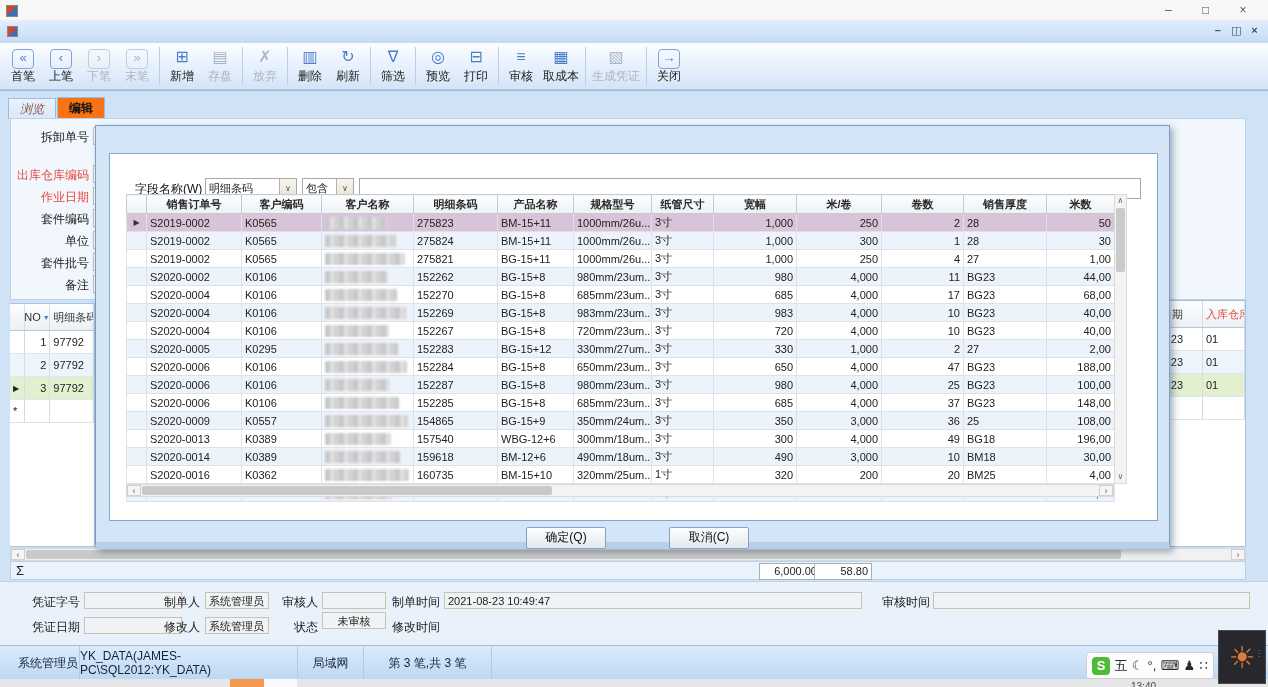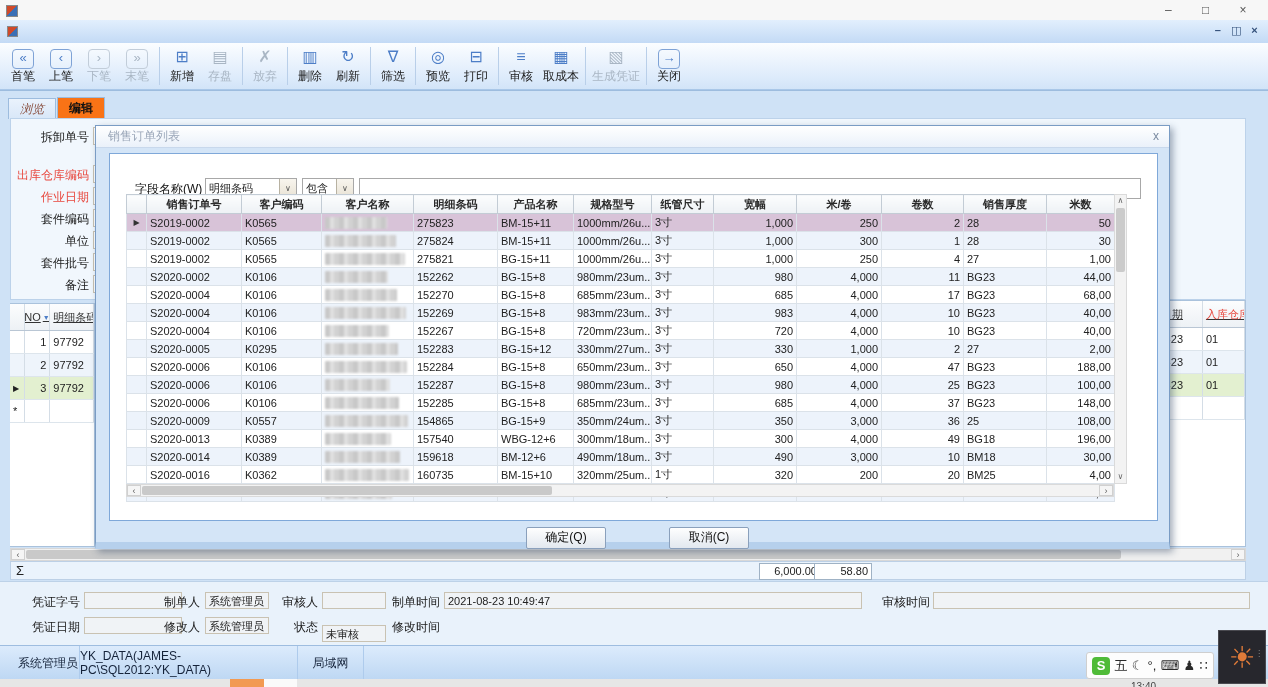--- a/index.html
+++ b/index.html
@@ -32,21 +32,21 @@
   .tab{display:inline-block;height:20px;line-height:20px;padding:0 11px;font-size:12px;border:1px solid #9dbcde;border-bottom:none;margin-right:1px;vertical-align:bottom;}
   .tab.active{background:#f97316;font-weight:bold;color:#111;height:21px;}
   .tab.inactive{background:linear-gradient(#eaf2fc,#d8e7f8);color:#8a5040;font-style:italic;}
   #tabs{left:8px;top:97px;height:21px;}
   .fld-label{position:absolute;width:78px;text-align:right;font-size:12px;color:#1a1a1a;}
   .fld-label.req{color:#e8483e;}
   .fld-input{position:absolute;left:82px;width:130px;height:16px;background:#fff;border:1px solid #c9c2b2;font-size:11px;padding:0 2px;line-height:16px;}
   
   #leftgrid{left:10px;top:303px;width:85px;height:244px;background:#fff;border:1px solid #aac2dc;border-left:none;overflow:hidden;box-sizing:border-box;}
   #rightgrid{left:1157px;top:300px;width:89px;height:247px;background:#fff;border:1px solid #aac2dc;overflow:hidden;box-sizing:border-box;}
-  .g-hdr{display:flex;height:26px;background:linear-gradient(#fcfdfe,#edf1f5);border-bottom:1px solid #b9c6d4;font-size:11px;color:#333;align-items:center;text-decoration:underline;}
+  .g-hdr{display:flex;height:26px;background:linear-gradient(#fcfdfe,#edf1f5);border-bottom:1px solid #b9c6d4;font-size:11px;color:#333;align-items:center;}
   .g-row{display:flex;height:22px;border-bottom:1px solid #dde5ec;font-size:11px;align-items:center;}
   .g-cell{padding:0 3px;box-sizing:border-box;border-right:1px solid #d4dde6;height:100%;display:flex;align-items:center;white-space:nowrap;overflow:hidden;}
   .g-row.green{background:#e3f0d0;}
   .g-row.altb{background:#eef4fb;}
   .pin{color:#4d7ec7;font-size:7px;margin-left:2px;}
   .redhead{color:#e8483e;}
   
   #bg-hscroll{left:10px;top:548px;width:1236px;height:13px;background:#f1f1f1;border:1px solid #d8d8d8;box-sizing:border-box;}
   .sb-btn{position:absolute;top:0;width:14px;height:11px;background:#f5f5f5;border:1px solid #d0d0d0;font-size:9px;line-height:11px;text-align:center;color:#606060;box-sizing:border-box;}
   .sb-thumb{position:absolute;top:1px;height:9px;background:#c9c9c9;border-radius:2px;}
@@ -214,28 +214,29 @@
   <span class="f-label" style="left:390px;top:12px;width:50px;">制单时间</span>
   <div class="f-box" style="left:444px;top:10px;width:418px;">2021-08-23 10:49:47</div>
   <span class="f-label" style="left:880px;top:12px;width:50px;">审核时间</span>
   <div class="f-box" style="left:933px;top:10px;width:317px;"></div>
 
   <span class="f-label" style="left:8px;top:37px;width:72px;">凭证日期</span>
   <div class="f-box" style="left:84px;top:35px;width:98px;"></div>
   <span class="f-label" style="left:160px;top:37px;width:40px;">修改人</span>
   <div class="f-box" style="left:205px;top:35px;width:64px;">系统管理员</div>
   <span class="f-label" style="left:276px;top:37px;width:42px;">状态</span>
-  <div class="f-box" style="left:322px;top:43px;width:64px;">未审核</div>
+  <div class="f-box" style="left:322px;top:30px;width:64px;text-align:center;">未审核</div>
   <span class="f-label" style="left:390px;top:37px;width:50px;">修改时间</span>
 </div>
 
 <div id="statusbar" class="abs">
     <div class="st-seg" style="width: 80px; justify-content: flex-start; padding-left: 18px; box-sizing: border-box;">系统管理员</div>
     <div class="st-seg" style="width: 218px;">YK_DATA(JAMES-PC\SQL2012:YK_DATA)</div>
     <div class="st-seg" style="width: 66px;">局域网</div>
+    <div class="st-seg" style="width: 128px;">第 3 笔,共 3 笔</div>
     <div class="st-seg" style="flex: 1 1 0%; border-right: none;"></div>
   </div>
 <div id="taskbar" class="abs"></div>
 <div id="tb-orange" class="abs"></div>
 <div id="tb-white" class="abs"></div>
 <div id="clock" class="abs">13:40</div>
 <div id="tray" class="abs">
     <span class="sogou">S</span>
     <span class="tray-ic">五</span>
     <span class="tray-ic">☾</span>
@@ -243,24 +244,20 @@
     <span class="tray-ic">⌨</span>
     <span class="tray-ic">♟</span>
     <span class="tray-ic">∷</span>
   </div>
 <div id="appicon" class="abs">
   <span class="sun">☀</span>
   <span class="dots">⋮</span>
 </div>
 
 <div id="dialog" class="abs">
-  <div class="dlg-title">
-    <span class="t">销售订单列表</span>
-    <span class="dlg-close">x</span>
-  </div>
   <div class="dlg-panel">
     <div class="dlg-filter">
       <span class="lbl">字段名称(W)</span>
       <div class="combo" style="left:95px;width:92px;">
         <span class="val">明细条码</span>
         <span class="arrow">∨</span>
       </div>
       <div class="combo" style="left:192px;width:52px;">
         <span class="val">包含</span>
         <span class="arrow">∨</span>

